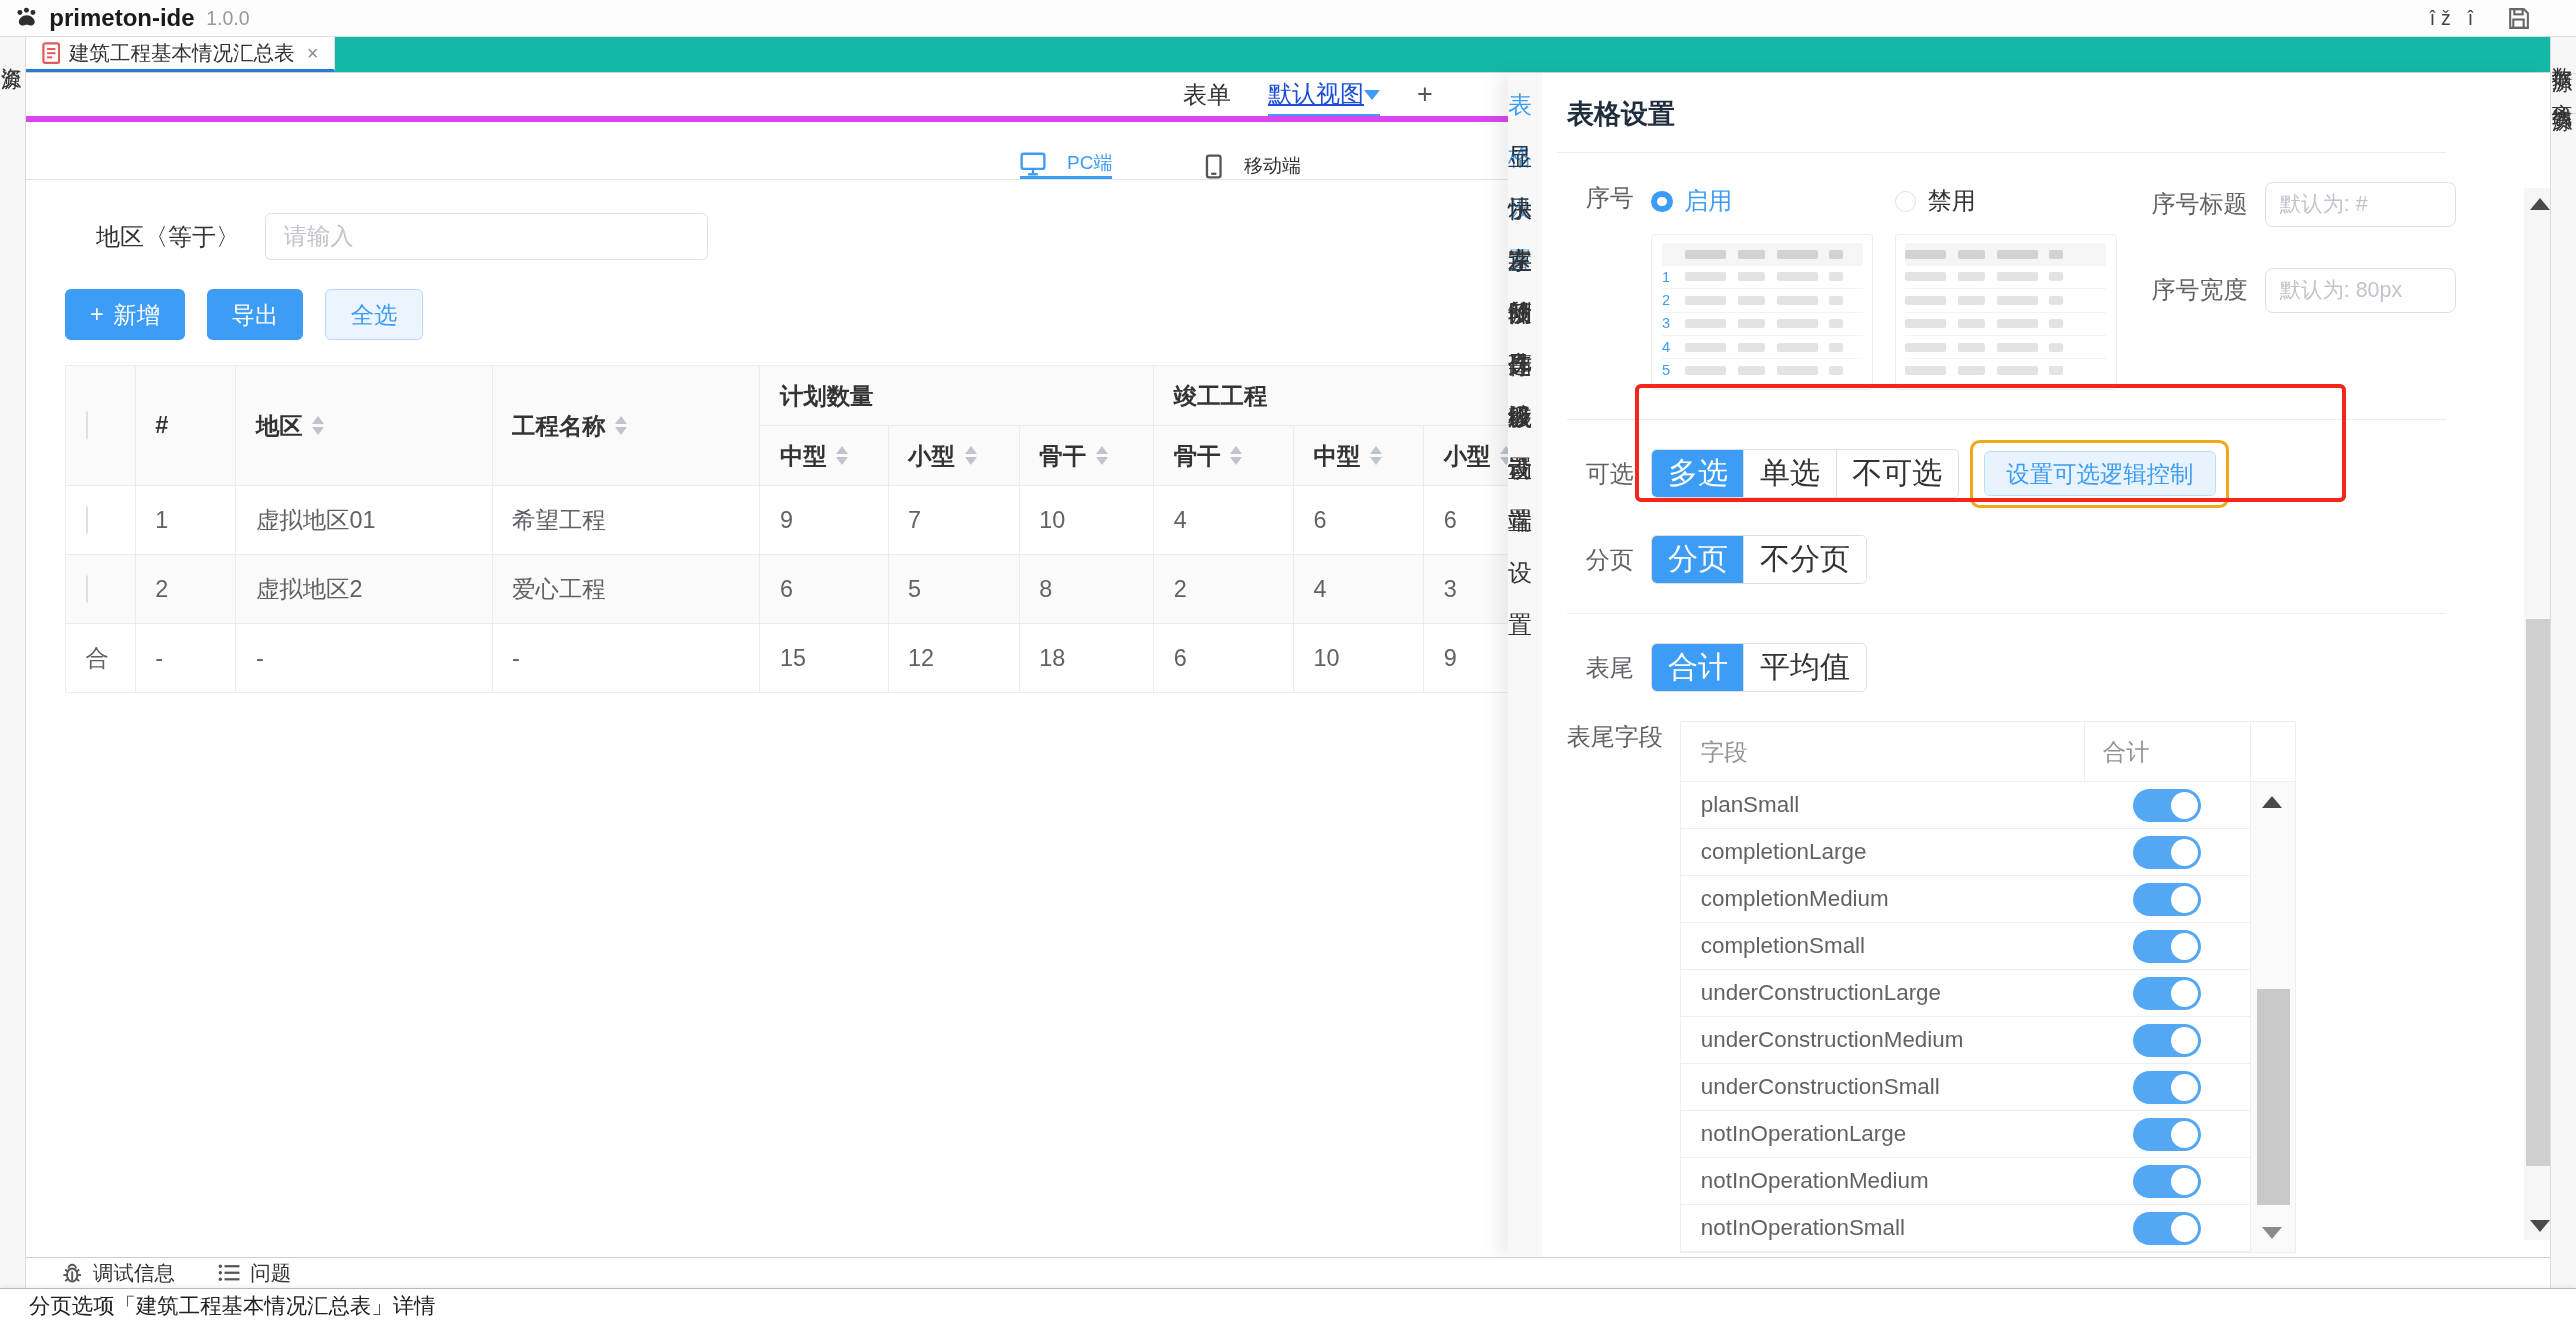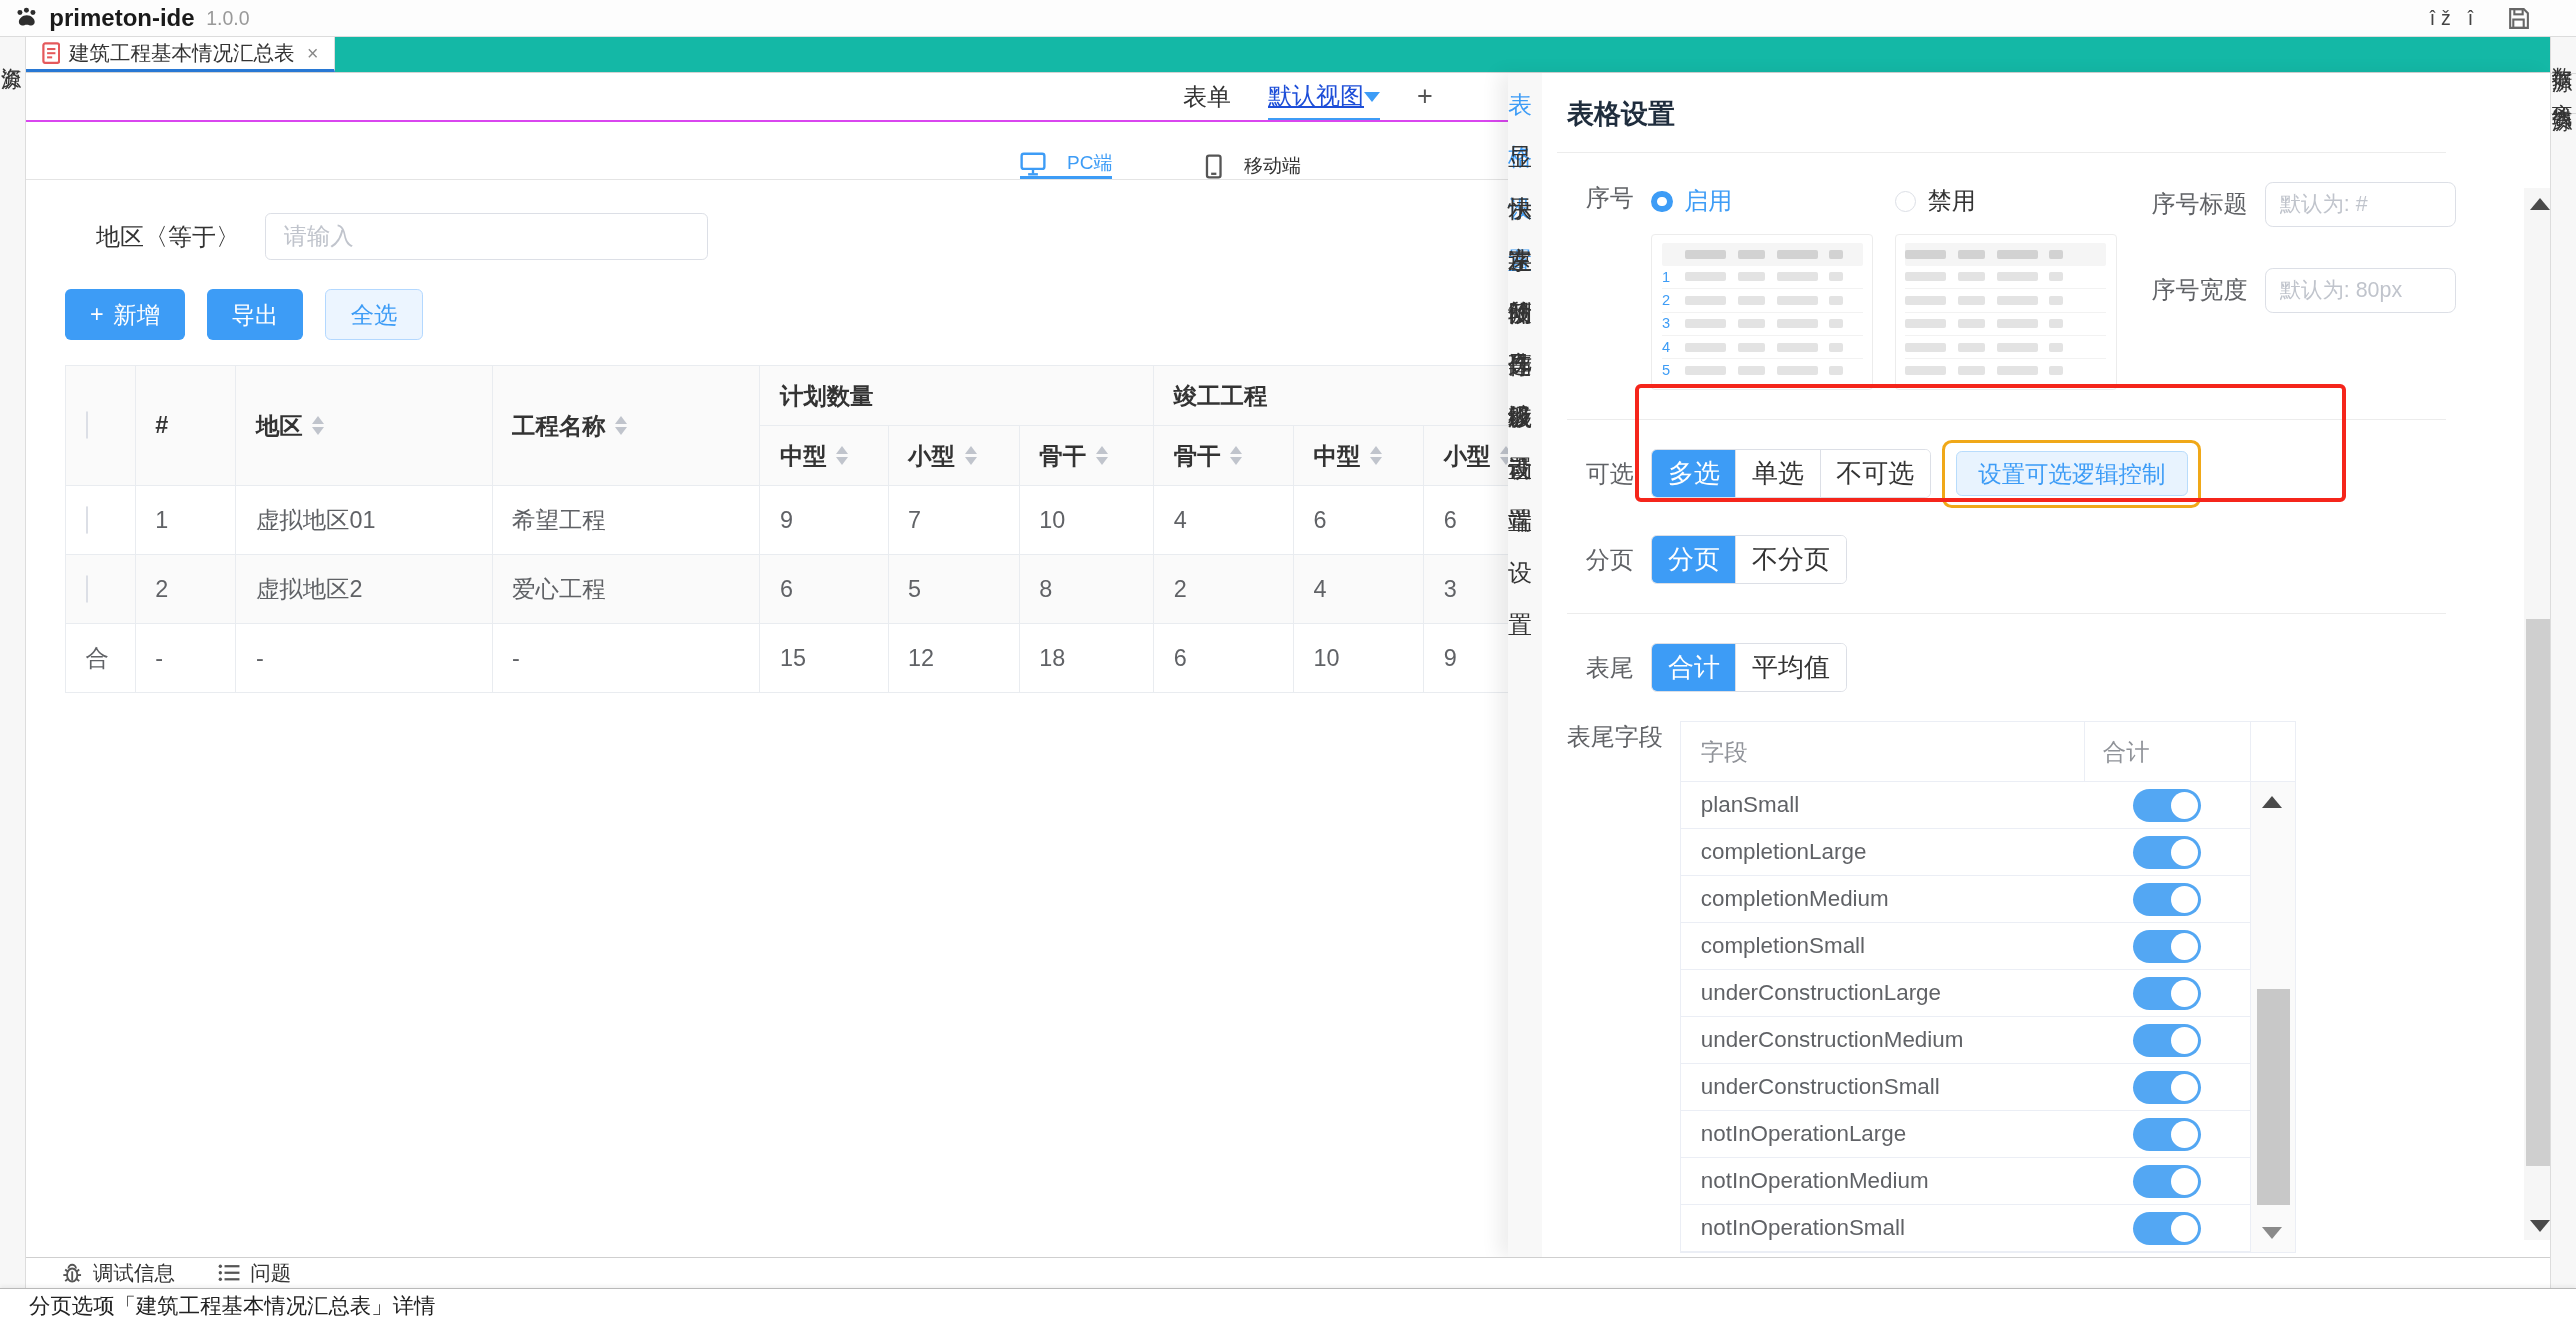--- a/index.html
+++ b/index.html
@@ -28,21 +28,21 @@
   
   .tabbar { position:absolute; left:26px; right:26px; top:37px; height:36px; background:#14b8a6;
     border-bottom:1px solid #d3d3d3; display:flex; z-index:5; }
   .doc-tab { display:flex; align-items:center; gap:8.8px; background:#fff; padding:0 15.6px;
     border-right:1px solid #ddd; border-bottom:3.9px solid #2878d4; }
   .doc-tab .title { font-size:20.5px; color:#333; }
   .doc-tab .close { font-size:19.5px; color:#888; margin-left:3.9px; }
 
   
   .main { position:absolute; left:26px; right:26px; top:73px; bottom:64px; background:#fff; overflow:hidden; }
-  .viewbar { height:49px; border-bottom:2px solid #d946ef; position:relative; }
+  .viewbar { height:49px; border-bottom:6px solid #d946ef; position:relative; }
   .viewbar .group { position:absolute; left:1157px; top:0; height:100%; display:flex; align-items:stretch; gap:37px; }
   .vtab { display:flex; align-items:center; font-size:24px; color:#333; }
   .vtab.active { color:#1d4ed8; border-bottom:2.9px solid #3d9cf6; gap:0;text-decoration:underline; }
   .caret-down-blue { width:0; height:0; border-left:8.8px solid transparent; border-right:8.8px solid transparent;
     border-top:10.7px solid #3d9cf6; margin-top:3.9px; }
   .vtab.add { color:#555; font-size:27px; }
 
   .devicebar { height:58px; border-bottom:1px solid #e4e4e4; position:relative; }
   .devicebar .group { position:absolute; left:994px; top:0; height:100%; display:flex; gap:93px; }
   .dtab { display:flex; align-items:flex-end; gap:21px; font-size:19px; color:#333; }
@@ -108,21 +108,21 @@
   .sfield { display:flex; align-items:center; }
   .sfield .plabel { width:127px; }
   .sinput { width:191px; height:45px; border:1px solid #dcdfe6; border-radius:7.8px; font-size:21.4px;
     padding:0 13.6px; outline:none; color:#333; }
   .sinput::placeholder { color:#c0c4cc; }
 
   .divider { border-top:1px solid #ececec; margin:29px 127px 0 9.7px; }
 
   .sec-row { display:flex; align-items:center; margin-top:29px; position:relative; }
   .seg { display:flex; border:1px solid #dcdfe6; border-radius:5.8px; overflow:hidden; background:#fff; }
-  .seg-opt { height:47px; display:flex; align-items:center; padding:0 15.6px; font-size:26px; color:#333;
+  .seg-opt { height:47px; display:flex; align-items:center; padding:0 15.6px; font-size:30px; color:#333;
     border-left:1px solid #dcdfe6; background:#fff; cursor:pointer; }
   .seg-opt:first-child { border-left:none; }
   .seg-opt.sel { background:#3d9cf6; color:#fff; }
   .logic-wrap { position:relative; margin-left:25px; }
   .logic-btn { height:45px; padding:0 21.4px; background:#e8f3fe; border:1px solid #b8dcfc; color:#3d9cf6;
     border-radius:5.8px; font-size:23.4px; font-family:inherit; cursor:pointer; }
 
   .pg-opt-row { display:flex; margin:19.5px 0 0 111px; }
   .input-group { display:flex; border:1px solid #dcdfe6; border-radius:5.8px; overflow:hidden; height:47px; }
   .ig-prefix { background:#f5f7fa; color:#909399; font-size:23.4px; display:flex; align-items:center;

